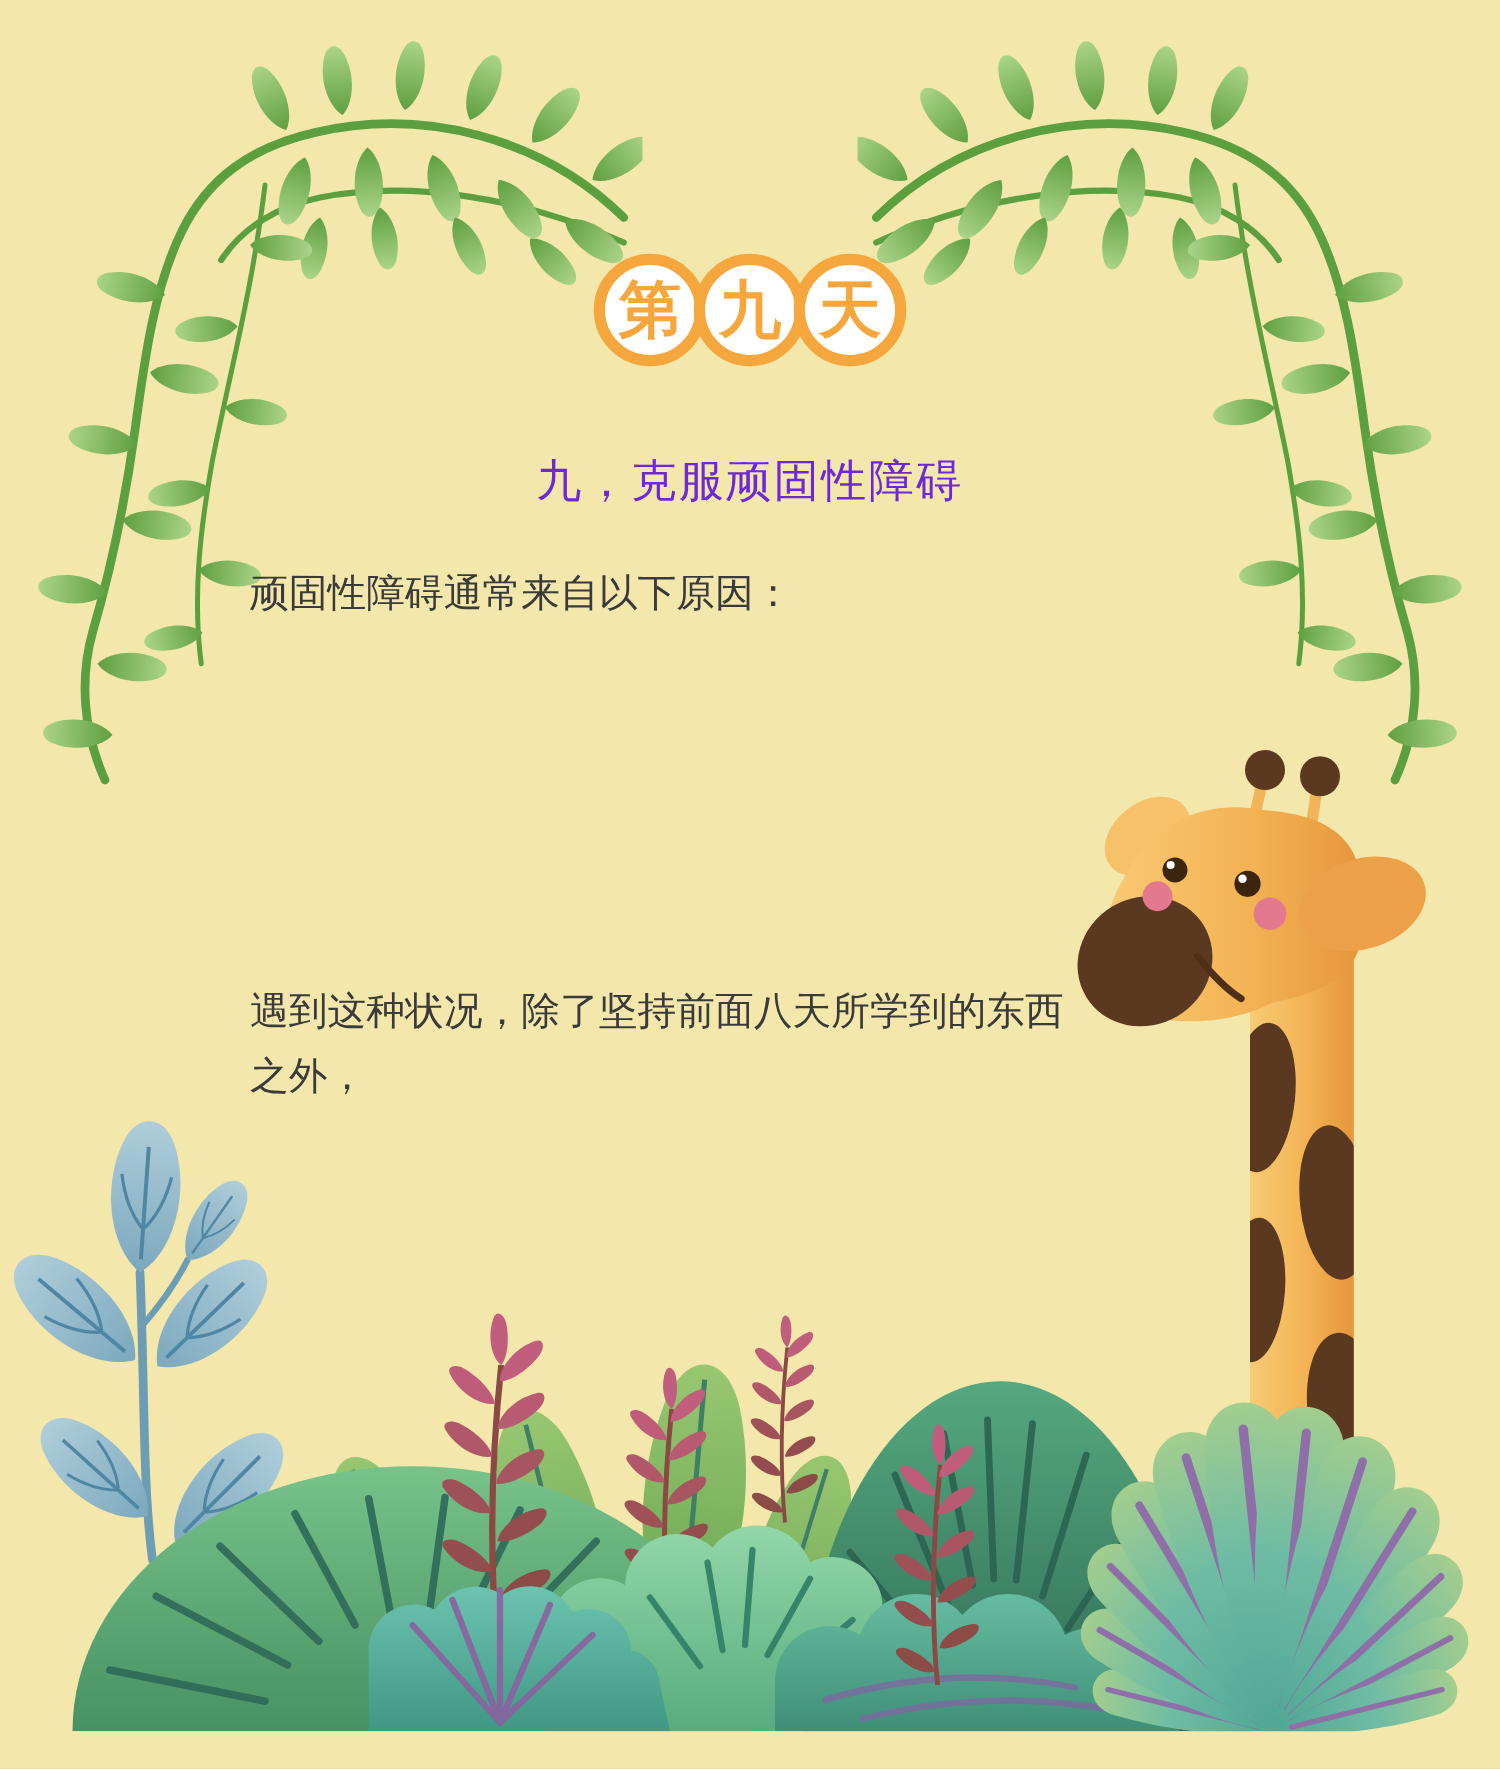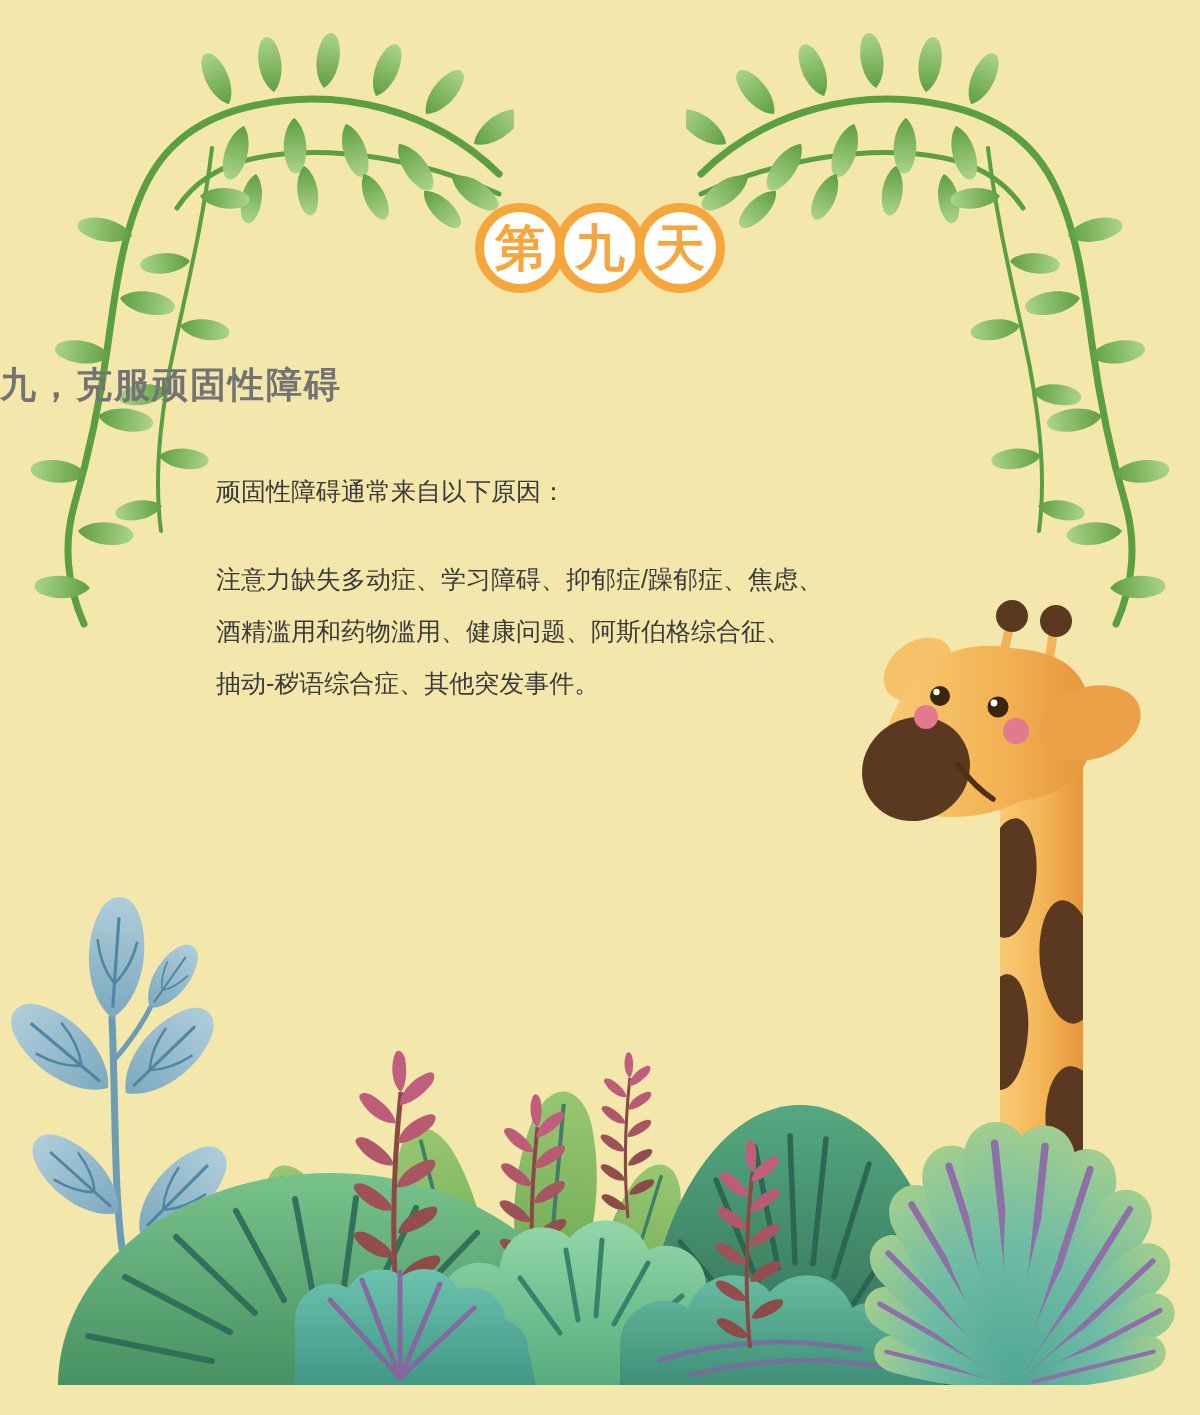--- a/index.html
+++ b/index.html
@@ -11,25 +11,25 @@
   
   #badge{position:absolute;top:203px;left:0;right:0;display:flex;justify-content:center;}
   .badge-circle{
     width:72px;height:72px;border:9px solid #F5A63C;border-radius:50%;
     background:#ffffff;color:#F5A63C;display:flex;align-items:center;justify-content:center;
     font-size:50px;font-weight:bold;position:relative;
   }
   .badge-circle + .badge-circle{margin-left:-10px;}
   
   #heading{
-    position:absolute;top:337px;left:0;width:100%;
-    font-size:36px;font-weight:700;color:#737373;letter-spacing:2px;
+    position:absolute;top:337px;left:0;width:100%;text-align:center;
+    font-size:36px;font-weight:400;color:#6d28d9;letter-spacing:2px;
   }
   
-  .para{position:absolute;left:200px;width:660px;margin:16px;font-size:25px;line-height:52px;color:#3a3a3a;}
+  .para{position:absolute;left:200px;width:660px;margin:0;font-size:31px;line-height:52px;color:#3a3a3a;}
   #para-intro{top:449px;}
   #para-causes{top:537px;}
   #para-advice{top:783px;}
   
   #vine-left{position:absolute;left:-6px;top:26px;}
   #vine-right{position:absolute;right:-6px;top:26px;transform:scaleX(-1);}
   #giraffe{position:absolute;left:840px;top:590px;}
   #plants{position:absolute;left:0;top:880px;}
   svg{display:block;}
 </style>
@@ -175,26 +175,22 @@
         <span>九</span>
       </div>
     <div class="badge-circle">
         <span>天</span>
       </div>
   </div>
 
   <h1 id="heading">九，克服顽固性障碍</h1>
 
   <p class="para" id="para-intro">顽固性障碍通常来自以下原因：</p>
-  <div class="para" id="para-causes">
-    <div>注意力缺失多动症、学习障碍、抑郁症/躁郁症、焦虑、</div>
-    <div>酒精滥用和药物滥用、健康问题、阿斯伯格综合征、</div>
-    <div>抽动-秽语综合症、其他突发事件。</div>
-  </div>
   <div class="para" id="para-advice">
+    <div>遇到这种状况，除了坚持前面八天所学到的东西之外，</div>
   </div>
 
   <div id="giraffe">
     <svg width="360" height="680" viewBox="0 0 360 680">
       <defs>
         <clipPath id="neckClip">
             <rect x="160" y="165" width="83" height="515"></rect>
           </clipPath>
       </defs>
 

